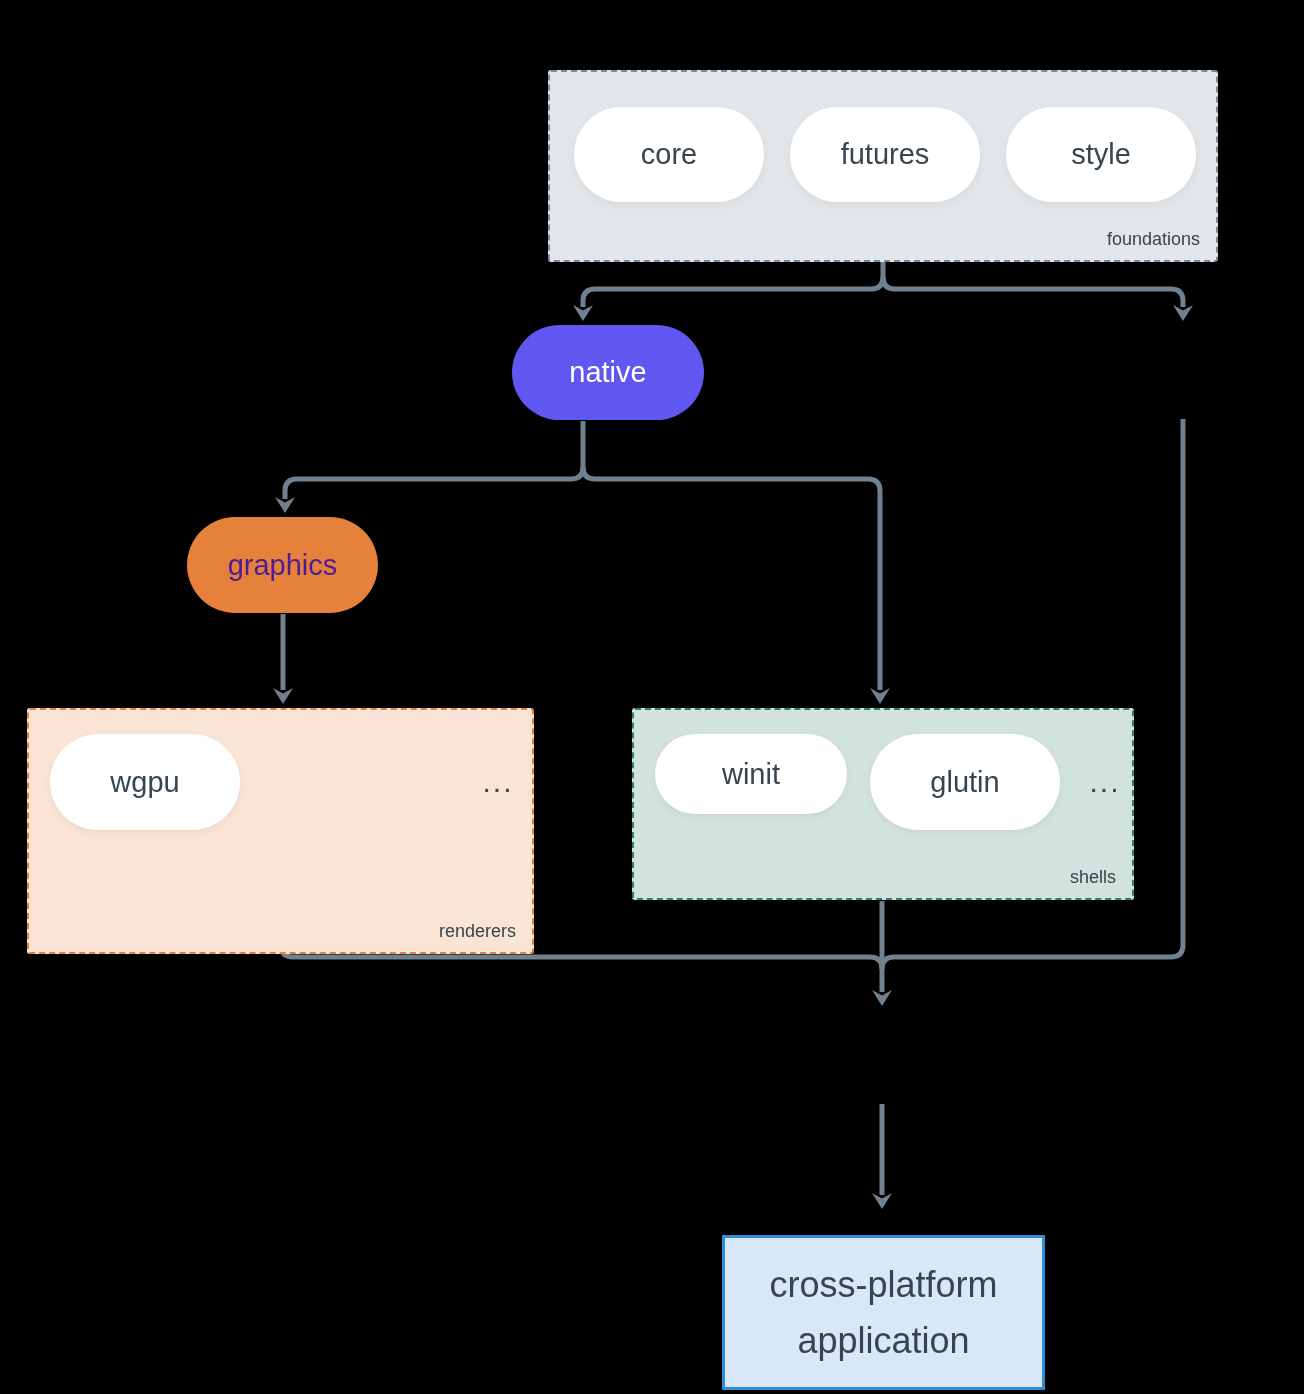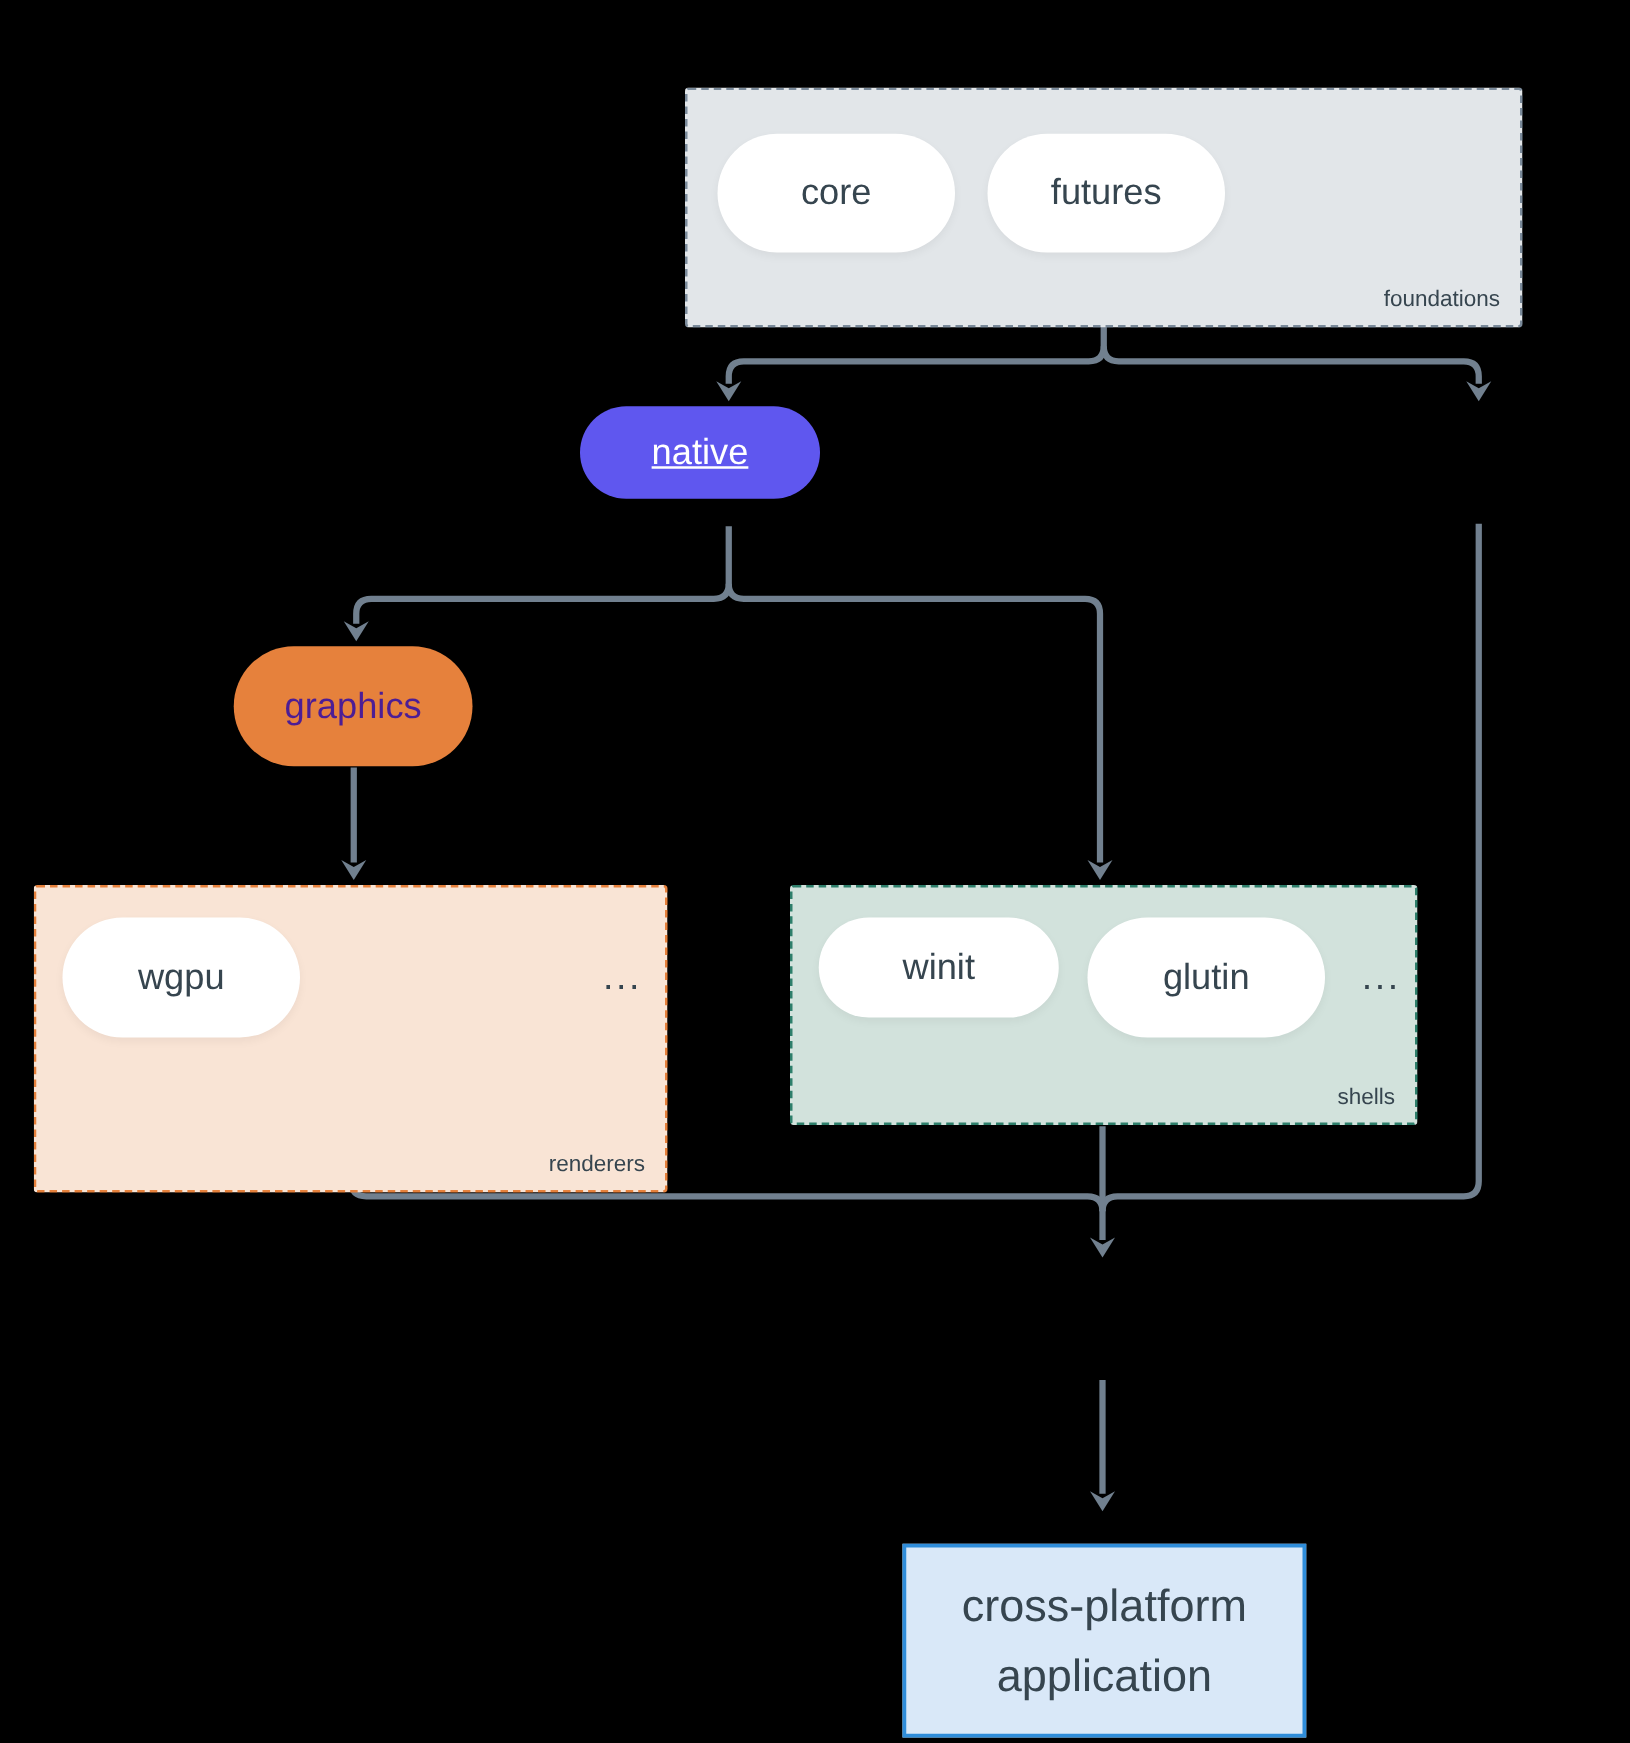--- a/index.html
+++ b/index.html
@@ -80,21 +80,21 @@
     top: 24px;
     height: 96px;
     display: flex;
     align-items: center;
     justify-content: center;
     font-size: 30px;
     letter-spacing: 2px;
     color: var(--text_dark, #36454f);
   }
   
-  .pill.native   { left: 464px;  top: 325px;  width: 192px; height: 74px; text-decoration: underline; }
+  .pill.native   { left: 512px;  top: 325px;  width: 192px; height: 95px; }
   .pill.web      { left: 1088px; top: 325px;  width: 190px; height: 94px; }
   .pill.graphics { left: 187px;  top: 517px;  width: 191px; height: 96px; }
   .pill.iced     { left: 787px;  top: 1010px; width: 191px; height: 93px; }
 
   
   .foundations .p0 { left: 24px;  top: 35px; width: 190px; height: 95px; }
   .foundations .p1 { left: 240px; top: 35px; width: 190px; height: 95px; }
   .foundations .p2 { left: 456px; top: 35px; width: 190px; height: 95px; }
 
   .renderers .p0 { left: 21px;  top: 24px; width: 190px; height: 96px; }
@@ -148,20 +148,21 @@
     <path class="arrowhead" d="M275,497 L285,513 L295,497 L285,502.5 Z"></path>
     <path class="arrowhead" d="M870,688 L880,704 L890,688 L880,693.5 Z"></path>
     <path class="arrowhead" d="M273,688 L283,704 L293,688 L283,693.5 Z"></path>
     <path class="arrowhead" d="M872,990 L882,1006 L892,990 L882,995.5 Z"></path>
     <path class="arrowhead" d="M872,1193 L882,1209 L892,1193 L882,1198.5 Z"></path>
   </svg>
 
   <div class="group foundations">
     <div class="pill white p0">core</div>
     <div class="pill white p1">futures</div>
+    <div class="pill white p2">style</div>
     <div class="group-label">foundations</div>
   </div>
 
   <div class="pill purple native">native</div>
 
   <div class="pill orange graphics">graphics</div>
 
   <div class="group renderers">
     <div class="pill white p0">wgpu</div>
     <div class="dots">...</div>

